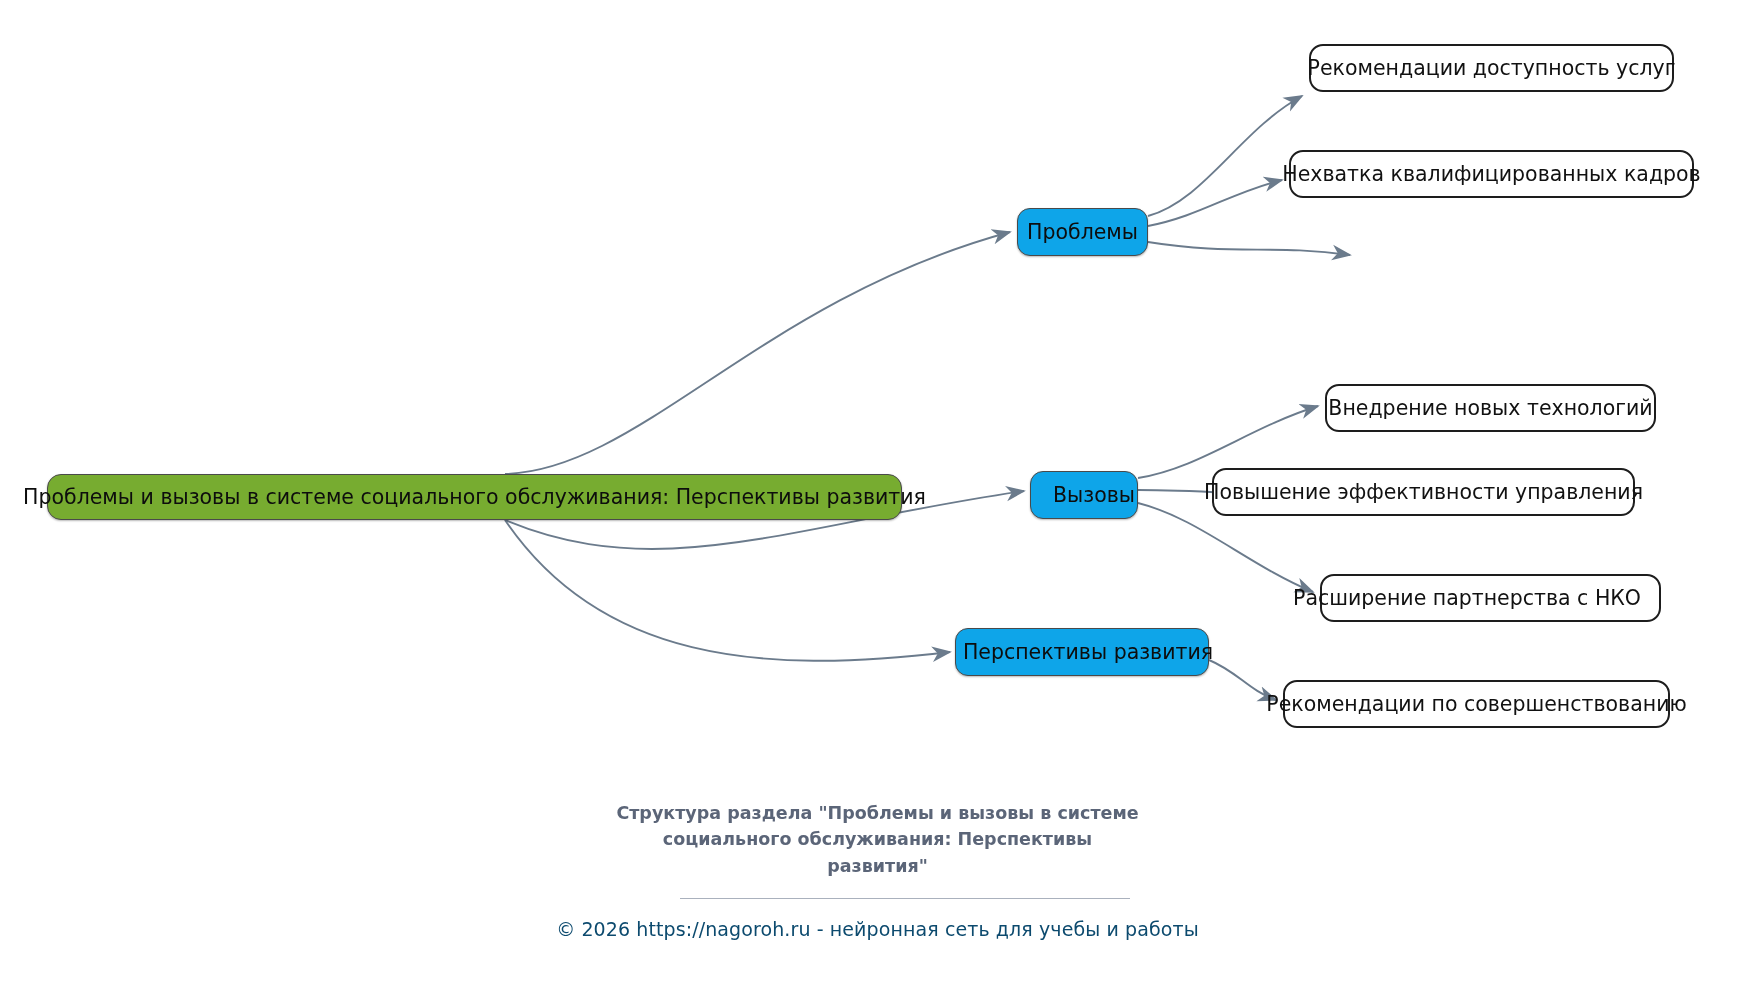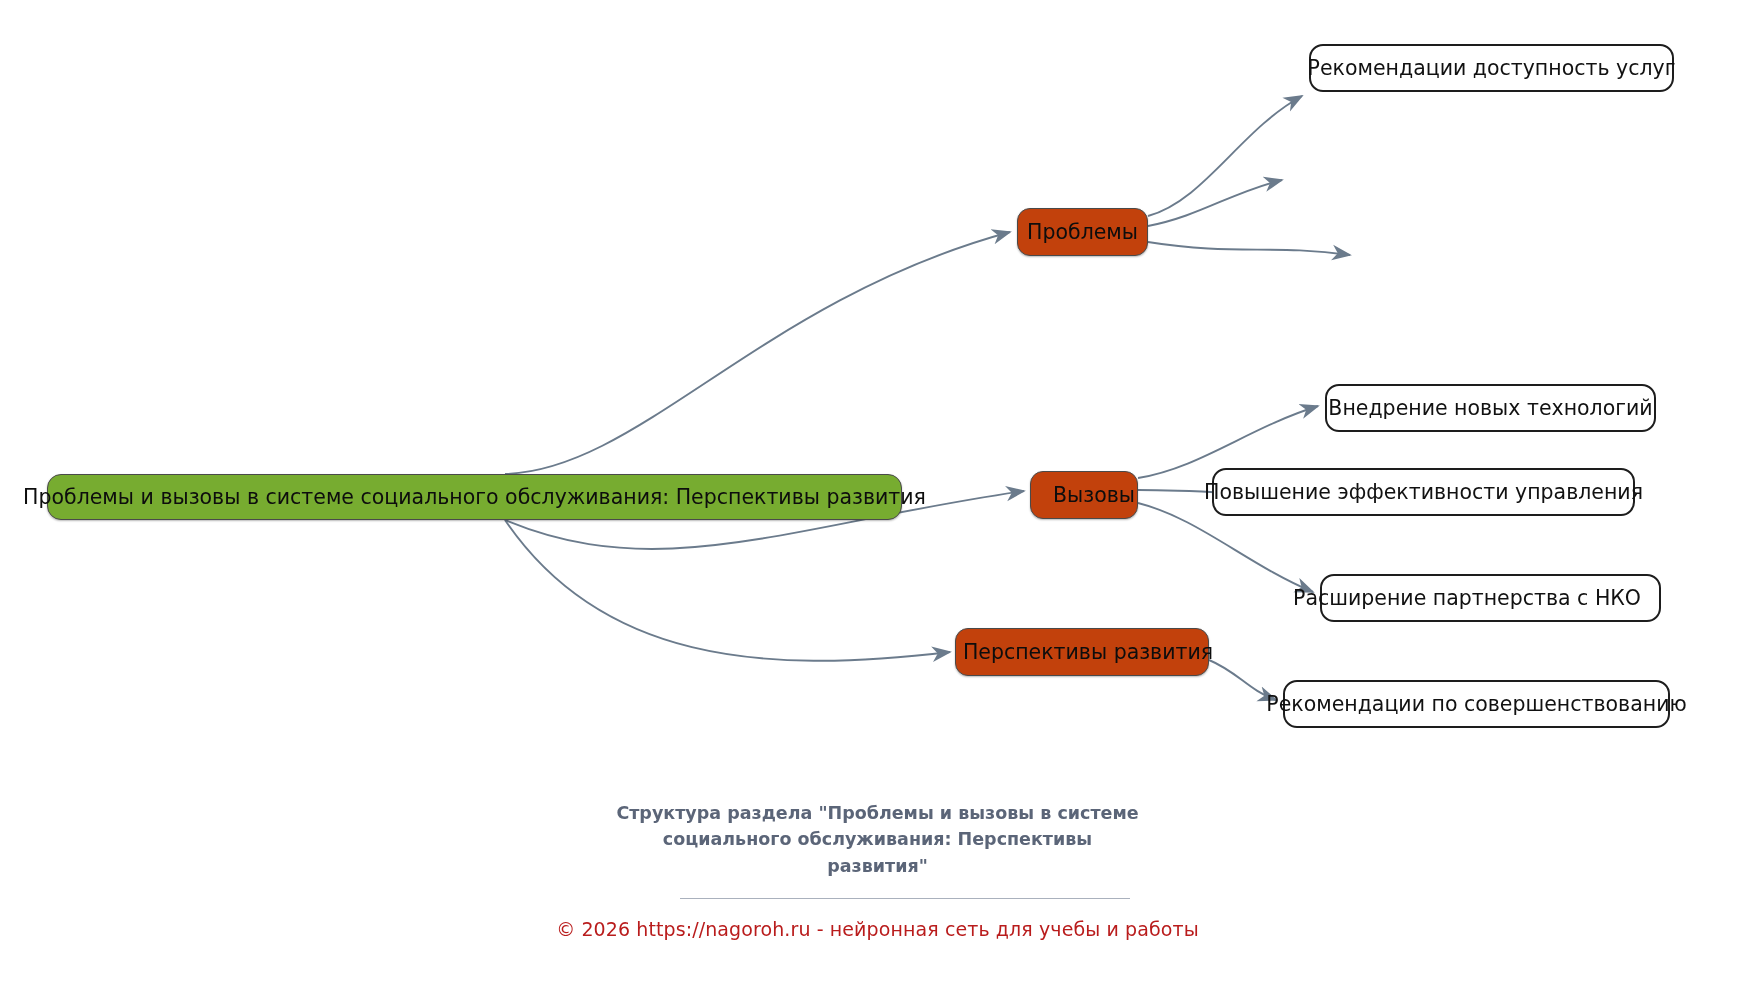--- a/index.html
+++ b/index.html
@@ -37,21 +37,21 @@
   .node-root {
     background: #77AC30;
     border: 1.6px solid #4a4a4a;
     border-radius: 14px;
     color: #0d0d0d;
     font-size: 20.5px;
     padding: 0 14px;
     box-shadow: 0 1px 2px rgba(0,0,0,0.28);
   }
   .node-branch {
-    background: #c2410c;
+    background: #0ea5e9;
     border: 1.6px solid #4a4a4a;
     border-radius: 13px;
     color: #0d0d0d;
     font-size: 20.5px;
     padding: 0 16px;
     box-shadow: 0 1px 2px rgba(0,0,0,0.28);
   }
   .node-leaf {
     background: #ffffff;
     border: 2px solid #1d1d1d;
@@ -81,21 +81,21 @@
   .divider {
     position: absolute;
     left: 680px;
     top: 898px;
     width: 450px;
     height: 1px;
     background: #aab1bd;
   }
   .copyright {
     top: 918px;
-    color: #b91c1c;
+    color: #0c4a6e;
     font-size: 19px;
     letter-spacing: 0.1px;
   }
 </style>
 </head>
 <body>
 
 <div id="canvas">
 
   <svg id="edges" viewBox="0 0 1755 1001" xmlns="http://www.w3.org/2000/svg">
@@ -134,20 +134,23 @@
   </div>
 
   <div class="node node-branch" style="left:955px; top:628px; width:254px; height:48px;padding-left:28px;">
     <span>Перспективы развития</span>
   </div>
 
   <div class="node node-leaf" style="left:1309px; top:44px; width:365px; height:48px;">
     <span>Рекомендации доступность услуг</span>
   </div>
 
+  <div class="node node-leaf" style="left:1289px; top:150px; width:405px; height:48px;">
+    <span>Нехватка квалифицированных кадров</span>
+  </div>
 
 
   <div class="node node-leaf" style="left:1325px; top:362px; width:331px; height:48px;margin-top:22px;">
     <span>Внедрение новых технологий</span>
   </div>
 
   <div class="node node-leaf" style="left:1212px; top:468px; width:423px; height:48px;">
     <span>Повышение эффективности управления</span>
   </div>
 

